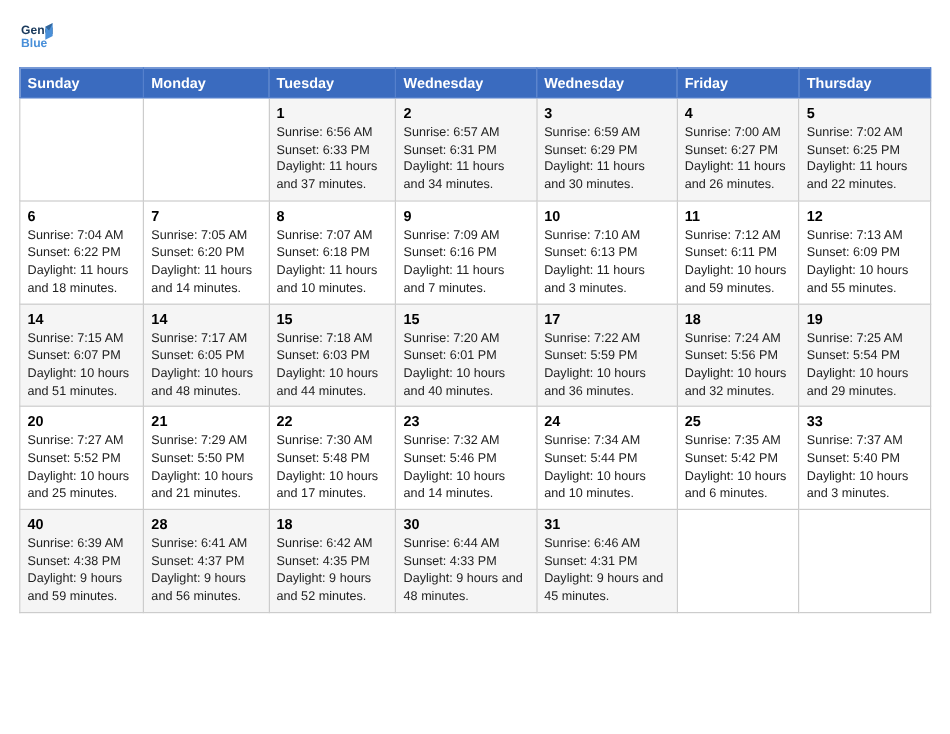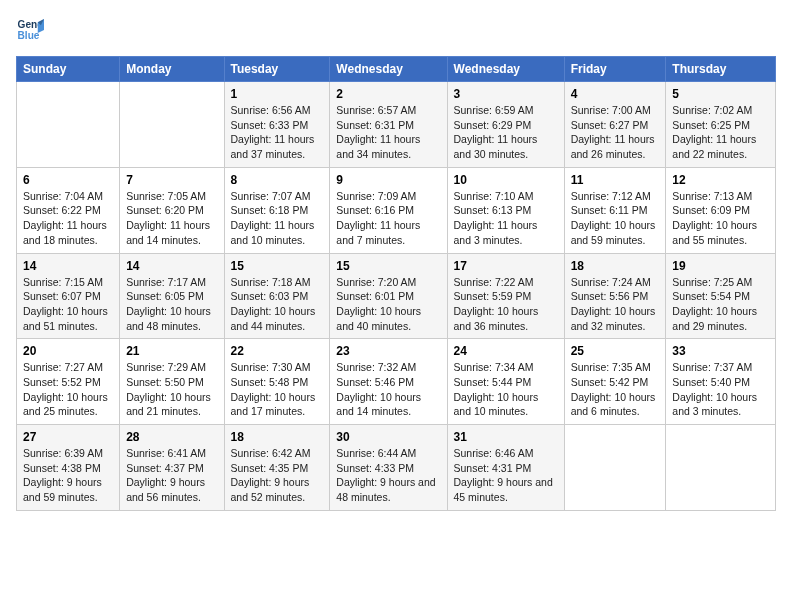--- a/index.html
+++ b/index.html
@@ -216,21 +216,21 @@
           <div class="cell-day">25</div>
           <div class="cell-info">Sunrise: 7:35 AM<br>Sunset: 5:42 PM<br>Daylight: 10 hours and 6 minutes.</div>
         </td>
         <td>
           <div class="cell-day">33</div>
           <div class="cell-info">Sunrise: 7:37 AM<br>Sunset: 5:40 PM<br>Daylight: 10 hours and 3 minutes.</div>
         </td>
       </tr>
       <tr>
         <td>
-          <div class="cell-day">27</div>
+          <div class="cell-day">40</div>
           <div class="cell-info">Sunrise: 6:39 AM<br>Sunset: 4:38 PM<br>Daylight: 9 hours and 59 minutes.</div>
         </td>
         <td>
           <div class="cell-day">28</div>
           <div class="cell-info">Sunrise: 6:41 AM<br>Sunset: 4:37 PM<br>Daylight: 9 hours and 56 minutes.</div>
         </td>
         <td>
           <div class="cell-day">18</div>
           <div class="cell-info">Sunrise: 6:42 AM<br>Sunset: 4:35 PM<br>Daylight: 9 hours and 52 minutes.</div>
         </td>

